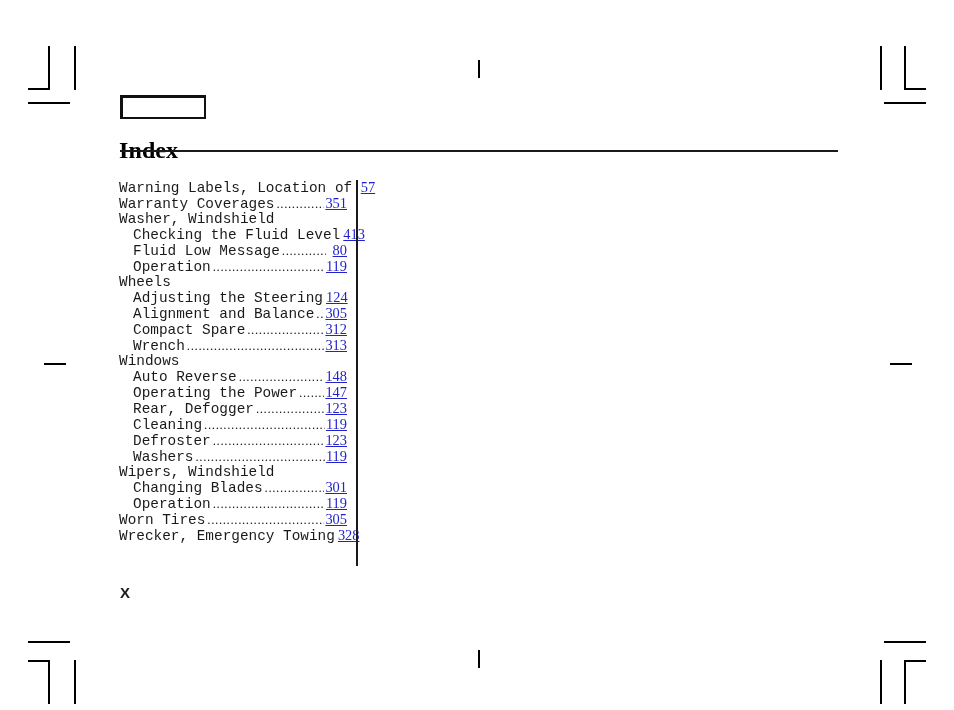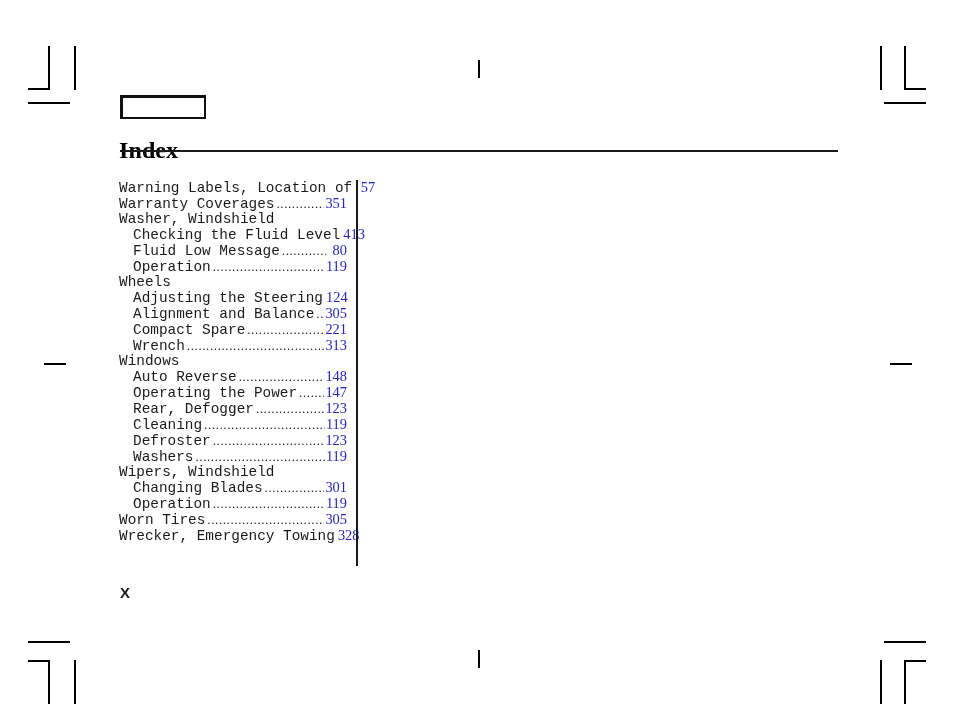--- a/index.html
+++ b/index.html
@@ -102,20 +102,21 @@
     margin: 0 1px 0 2px;
     color: #1a1a1a;
     font-size: 13px;
     letter-spacing: 0.6px;
   }
   .entry .pageno {
     flex: 0 0 auto;
     color: #2222cc;
     text-align: right;
     min-width: 20px;
+    text-decoration: underline;
   }
 
   
   .footer-mark {
     position: absolute;
     left: 120px;
     top: 585px;
     font-family: "Liberation Sans", "DejaVu Sans", sans-serif;
     font-size: 15px;
     font-weight: bold;
@@ -197,21 +198,21 @@
         <span class="pageno">124</span>
       </div>
       <div class="entry sub">
         <span class="label">Alignment and Balance</span>
         <span class="leader">................................................................................</span>
         <span class="pageno">305</span>
       </div>
       <div class="entry sub">
         <span class="label">Compact Spare</span>
         <span class="leader">................................................................................</span>
-        <span class="pageno">221</span>
+        <span class="pageno">312</span>
       </div>
       <div class="entry sub">
         <span class="label">Wrench</span>
         <span class="leader">................................................................................</span>
         <span class="pageno">313</span>
       </div>
       <div class="entry heading">
         <span class="label">Windows</span>
       </div>
       <div class="entry sub">

